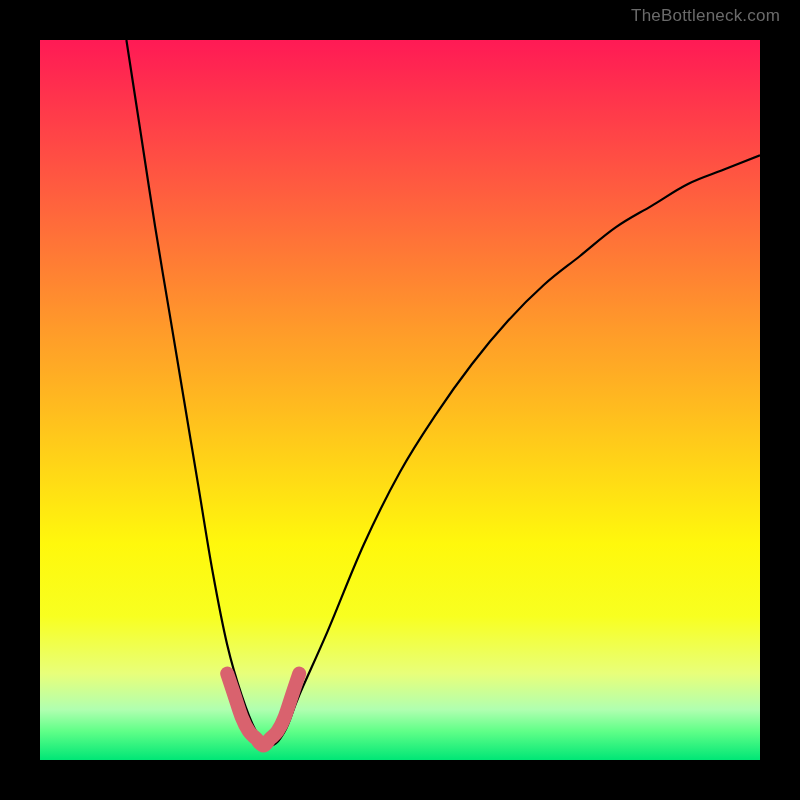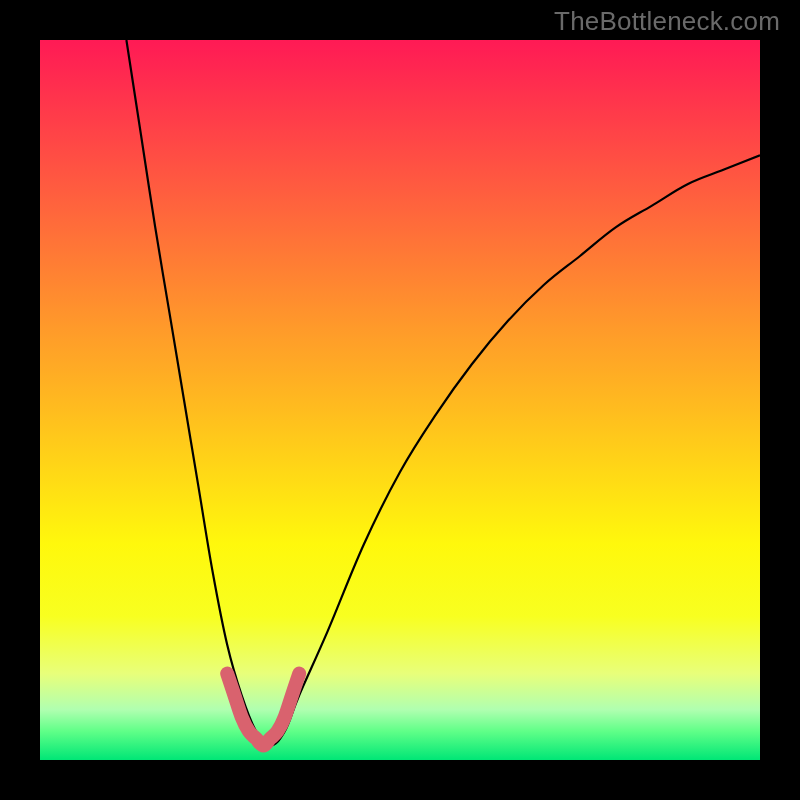--- a/index.html
+++ b/index.html
@@ -38,21 +38,21 @@
       #e8ff7a 88%,
       #b0ffb0 93%,
       #60ff88 96%,
       #00e676 100%);
   }
   .watermark {
     position: absolute;
     top: 6px;
     right: 20px;
     color: #6a6a6a;
-    font-size: 26px;
+    font-size: 17px;
     font-weight: 400;
     letter-spacing: 0.2px;
   }
   svg.curve {
     position: absolute;
     left: 0;
     top: 0;
     width: 720px;
     height: 720px;
   }

